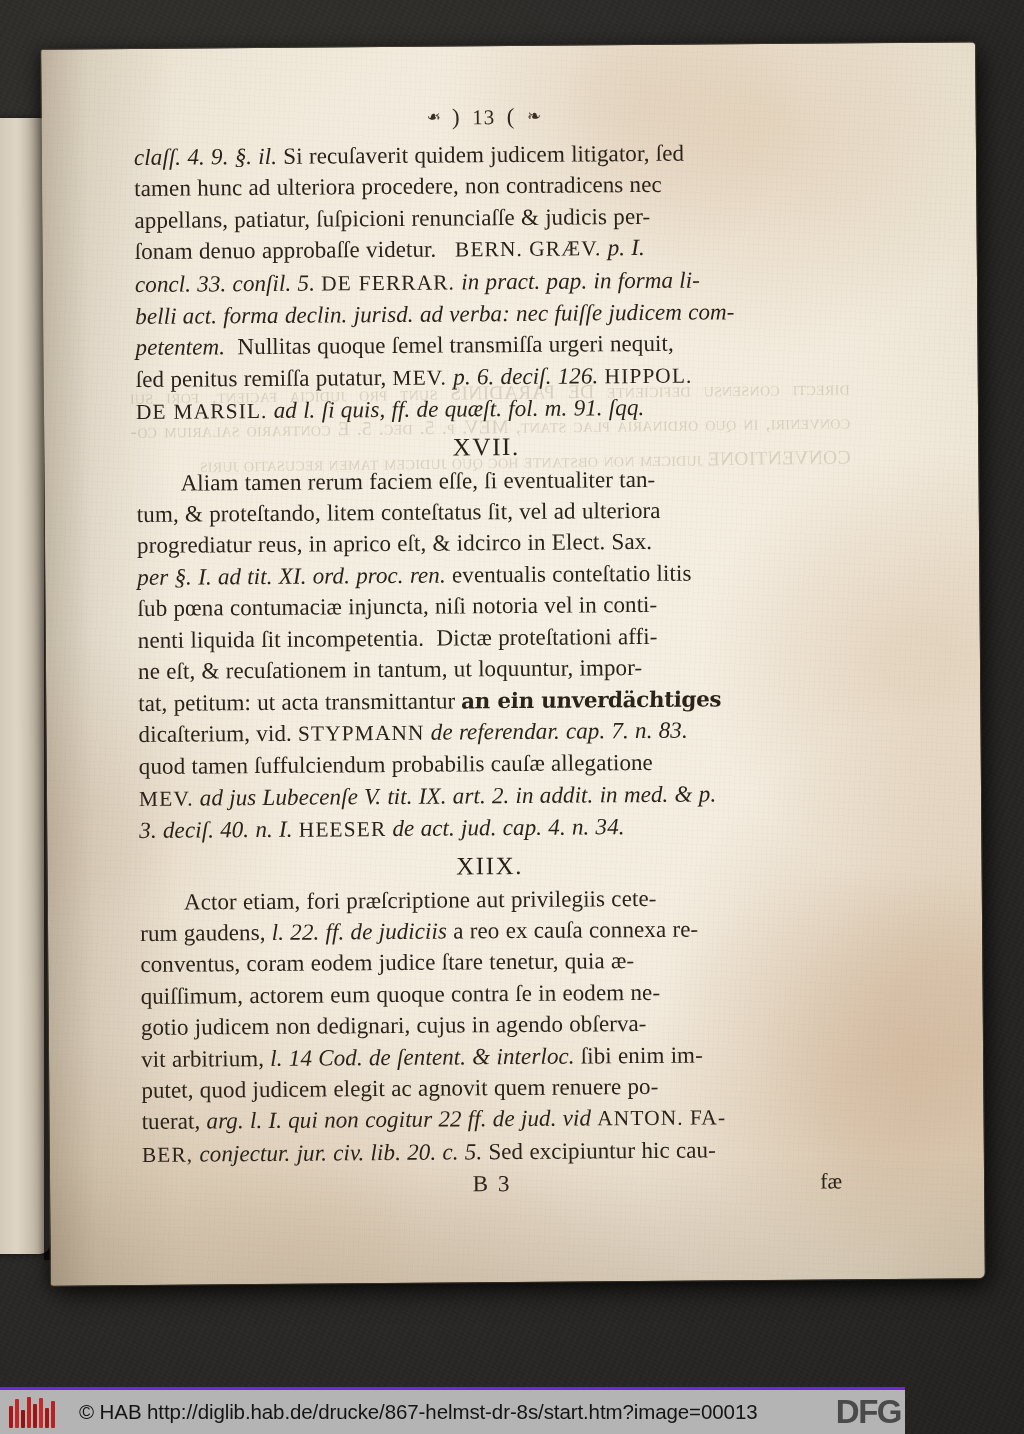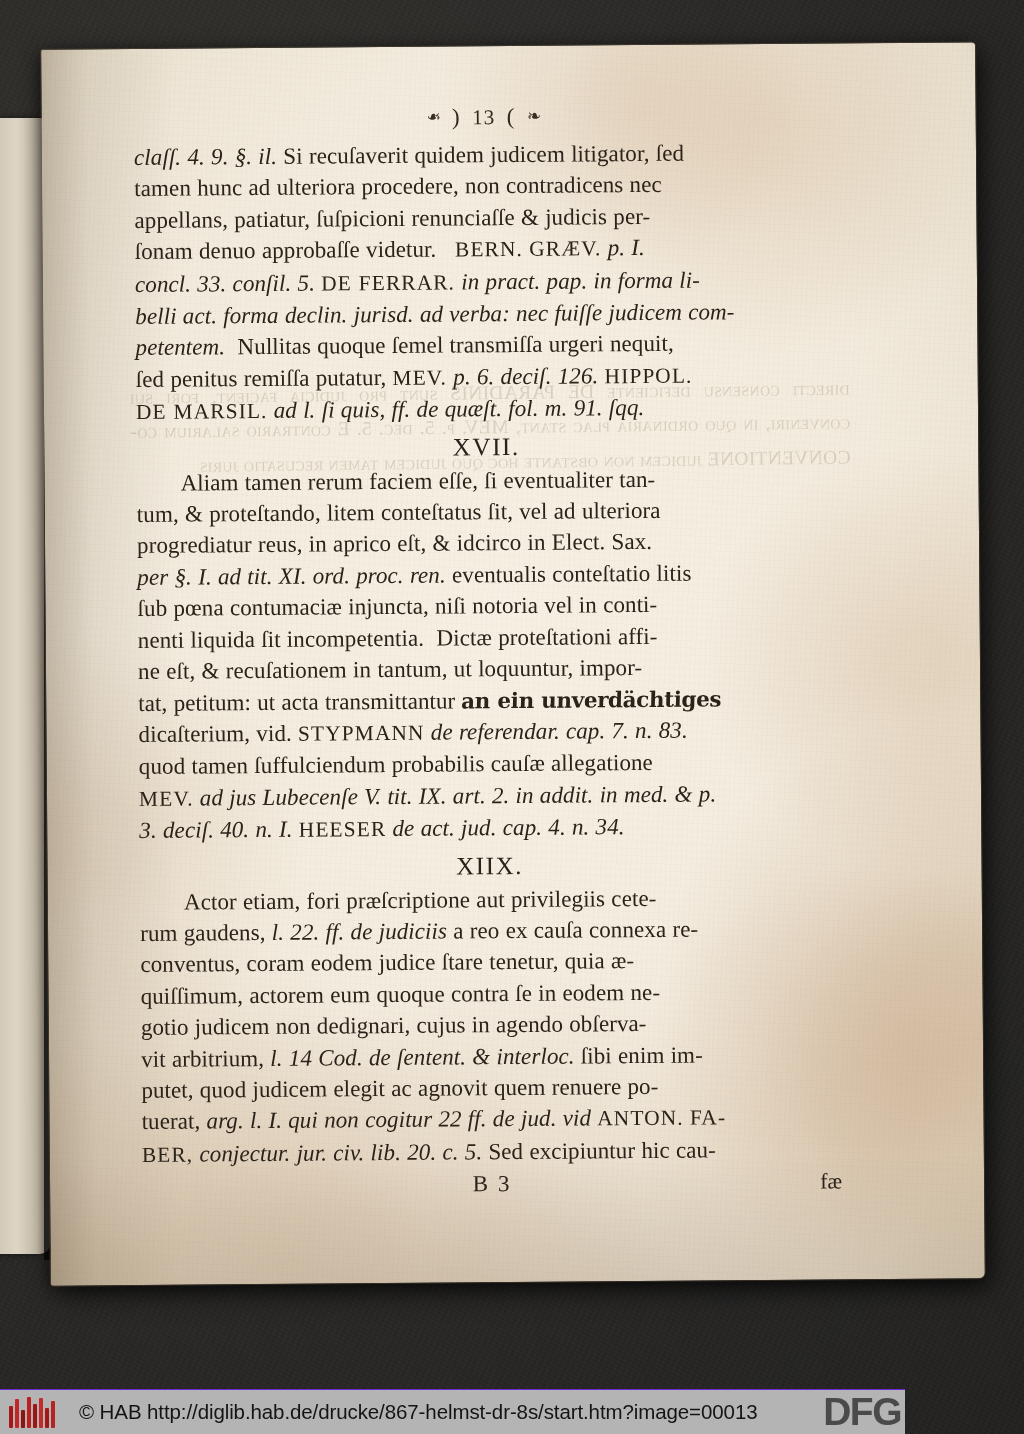--- a/index.html
+++ b/index.html
@@ -198,21 +198,21 @@
   }
 
   
   .metabar {
     position: absolute;
     left: 0;
     bottom: 0;
     width: 905px;
     height: 44px;
     background: #b4b4b4;
-    border-top: 1px solid #6d28d9;
+    border-top: 3px solid #6d28d9;
     display: flex;
     align-items: center;
     font-family: "Liberation Sans", sans-serif;
   }
   .hab-logo {
     width: 56px;
     height: 32px;
     margin-left: 9px;
     margin-right: 14px;
     display: flex;
@@ -239,21 +239,21 @@
     font-size: 20.5px;
     color: #141414;
     white-space: nowrap;
     letter-spacing: -0.1px;
   }
   .dfg-logo {
     margin-left: auto;
     margin-right: 4px;
     font-family: "Liberation Sans", sans-serif;
     font-weight: 700;
-    font-size: 39px;
+    font-size: 33px;
     letter-spacing: -1.5px;
     color: #4a4a4a;
     line-height: 1;
     padding-bottom: 2px;
     flex: 0 0 auto;
   }
 </style>
 </head>
 <body>
 

